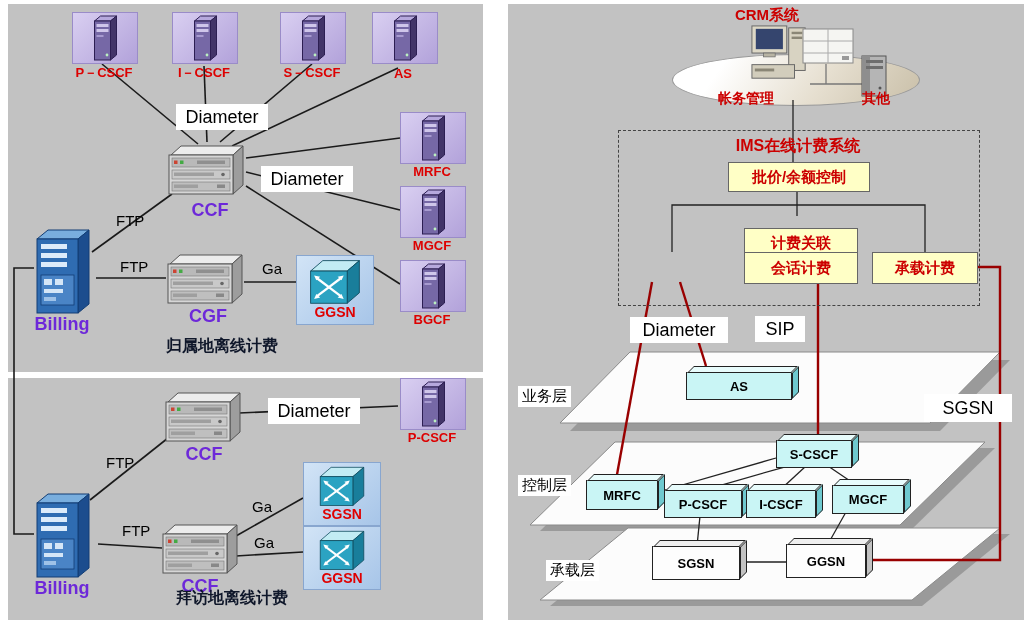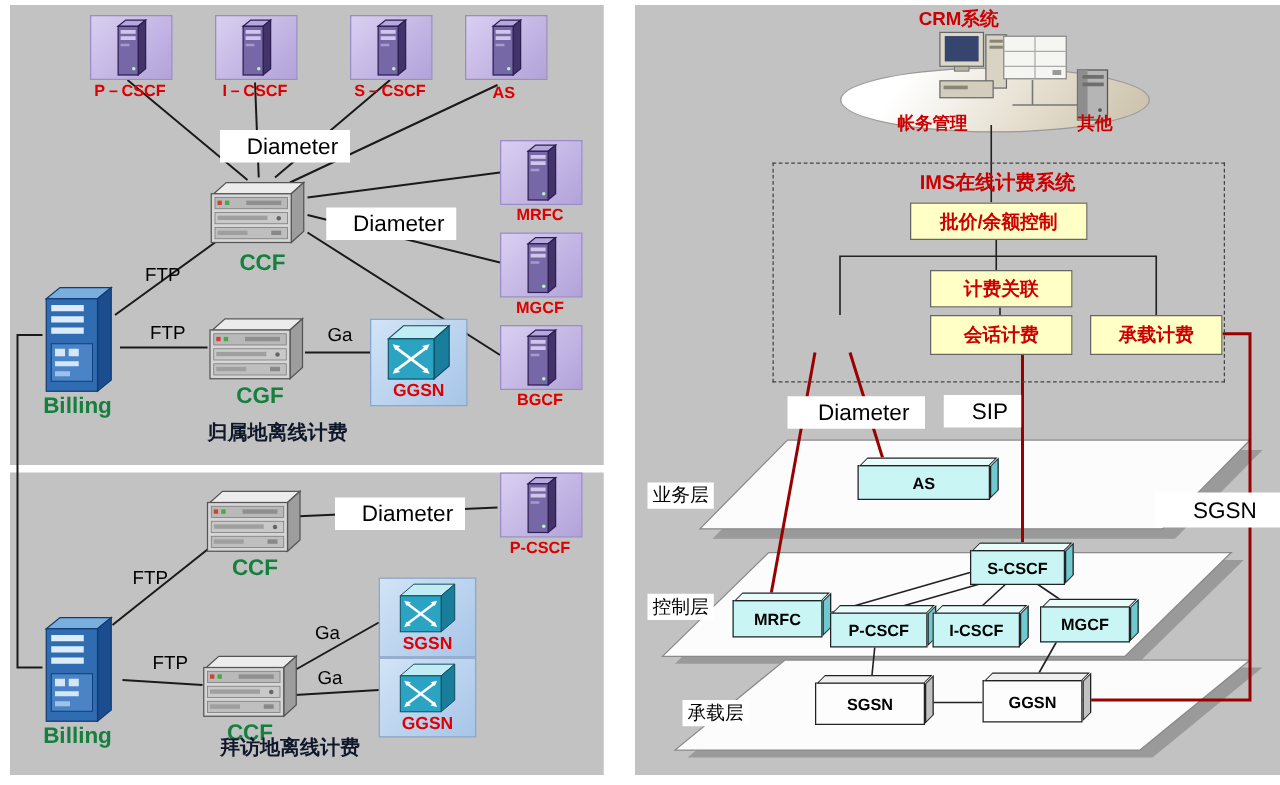--- a/index.html
+++ b/index.html
@@ -6,23 +6,23 @@
   #stage{position:relative;width:1024px;height:628px;background:#fff;
          font-family:"Liberation Sans",sans-serif;overflow:hidden;}
   .abs{position:absolute;}
   .panel{position:absolute;background:#c2c2c2;}
   .icon-bg{position:absolute;background:linear-gradient(135deg,#d9cff1,#b2a2da);
            border:1px solid #9a8cc8;display:flex;align-items:center;justify-content:center;}
   .icon-bg.blue{background:linear-gradient(135deg,#d2e4f6,#a7c5e8);border-color:#88a6cf;
                 flex-direction:column;justify-content:flex-start;padding-top:2px;}
   .cube-label{color:#e00000;font-weight:bold;font-size:14px;line-height:15px;}
   .node-label{position:absolute;color:#dd0000;font-weight:bold;font-size:13px;text-align:center;white-space:nowrap;}
-  .dev-label{position:absolute;color:#15803d;font-weight:bold;font-size:18px;text-align:center;white-space:nowrap;}
+  .dev-label{position:absolute;color:#6d28d9;font-weight:bold;font-size:18px;text-align:center;white-space:nowrap;}
   .link-label{position:absolute;background:#fff;color:#000;font-size:18px;
-              display:flex;align-items:center;justify-content:center;white-space:nowrap;padding-left:12px;}
+              display:flex;align-items:center;justify-content:center;white-space:nowrap;}
   .plain-label{position:absolute;color:#000;font-size:15px;font-weight:500;white-space:nowrap;}
   .caption{position:absolute;color:#0f172a;font-weight:bold;font-size:16px;white-space:nowrap;}
   .red-title{position:absolute;color:#cc0000;font-weight:bold;font-size:15px;text-align:center;white-space:nowrap;}
   .ybox{position:absolute;background:#ffffc6;border:1px solid #666;color:#cc0000;font-weight:bold;
         font-size:15px;display:flex;align-items:center;justify-content:center;white-space:nowrap;}
   .dashed-box{position:absolute;border:1px dashed #444;}
   .slab{position:absolute;border:1px solid #222;background:#c9f5f5;display:flex;align-items:center;
         justify-content:center;font-size:13px;font-weight:600;color:#000;}
   .slab::before{content:"";position:absolute;left:0;top:-7px;width:100%;height:7px;background:#e8fcfc;
         border:1px solid #222;transform:skewX(-45deg);transform-origin:0 100%;box-sizing:border-box;}
@@ -341,21 +341,21 @@
       </svg>
   </div>
 
   <div class="red-title" style="left:706px;top:90px;width:80px;font-size:14px">帐务管理</div>
   <div class="red-title" style="left:852px;top:90px;width:48px;font-size:14px">其他</div>
 
   <div class="dashed-box" style="left:618px;top:130px;width:360px;height:174px"></div>
   <div class="red-title" style="left:688px;top:136px;width:220px;font-size:16px">IMS在线计费系统</div>
 
   <div class="ybox" style="left:728px;top:162px;width:140px;height:28px">批价/余额控制</div>
-  <div class="ybox" style="left:744px;top:216px;width:112px;height:28px">计费关联</div>
+  <div class="ybox" style="left:744px;top:228px;width:112px;height:28px">计费关联</div>
   <div class="ybox" style="left:744px;top:252px;width:112px;height:30px">会话计费</div>
   <div class="ybox" style="left:872px;top:252px;width:104px;height:30px">承载计费</div>
 
   <div class="link-label" style="left:630px;top:317px;width:98px;height:26px">Diameter</div>
   <div class="link-label" style="left:755px;top:316px;width:50px;height:26px">SIP</div>
   <div class="link-label" style="left:924px;top:394px;width:88px;height:28px">SGSN</div>
 
   <div class="layer-label" style="left:518px;top:386px">业务层</div>
   <div class="layer-label" style="left:518px;top:475px">控制层</div>
   <div class="layer-label" style="left:546px;top:560px">承载层</div>

